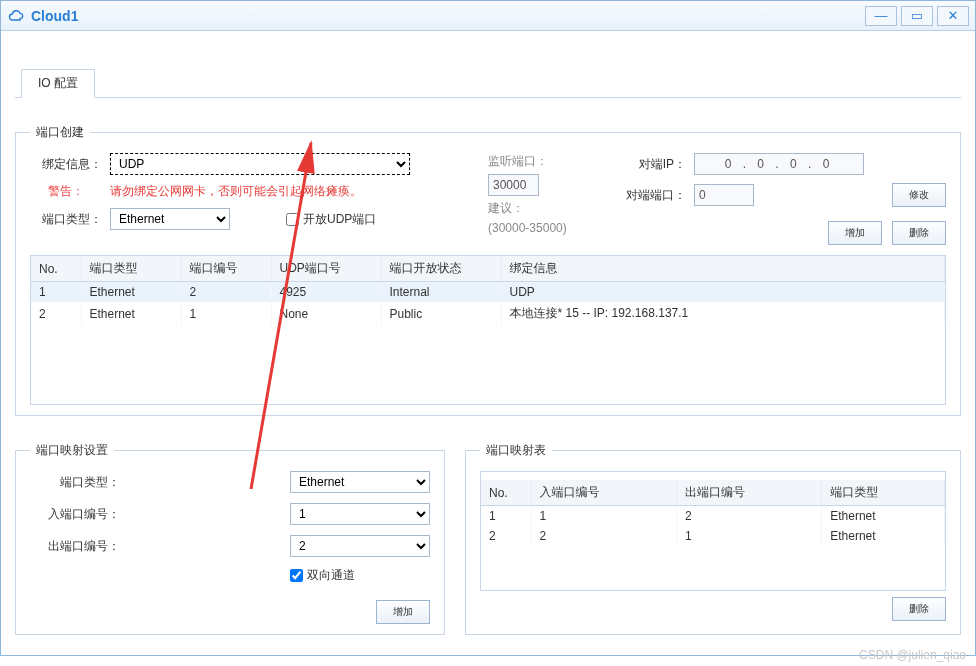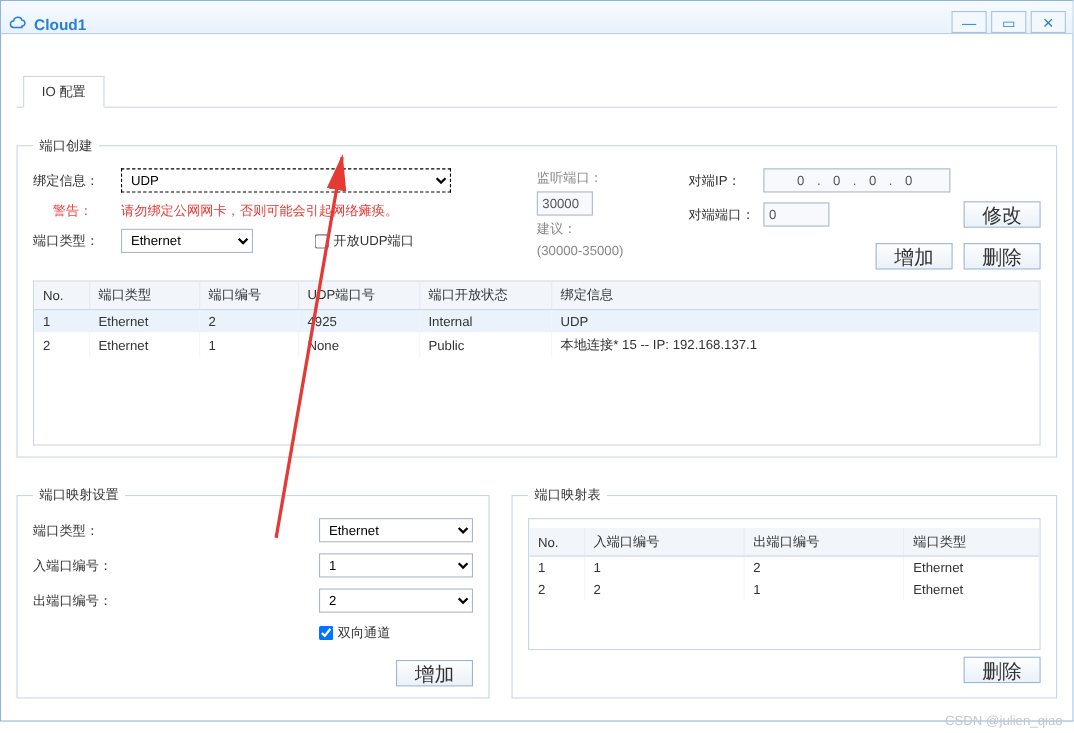--- a/index.html
+++ b/index.html
@@ -18,21 +18,21 @@
       border: 1px solid #8fb6d9;
       background: #fff;
       display: flex;
       flex-direction: column;
     }
     .titlebar {
       height: 30px;
       background: linear-gradient(#f7fbff, #e8f1fb);
       border-bottom: 1px solid #b9d0e6;
       display: flex;
-      align-items: flex-end;
+      align-items: center;
       padding: 0 6px;
     }
     .title-icon {
       width: 18px; height: 18px;
       color: #2a7fd4;
       margin-right: 6px;
       display: inline-flex; align-items: center; justify-content: center;
       font-weight: bold;
     }
     .title-text {
@@ -82,21 +82,21 @@
       padding: 0 6px;
       color: #333;
     }
     .row {
       display: flex;
       align-items: center;
       gap: 8px;
     }
     .lbl {
       min-width: 72px;
-      text-align: left;
+      text-align: right;
       color: #333;
     }
     .lbl.tight { min-width: 60px; }
     .warn-lbl { color: #ef4444; min-width: 72px; text-align: center; }
     .warn-text { color: #e53935; }
     .input, select.input, input.input {
       border: 1px solid #a9b8c9;
       background: #fff;
       height: 22px;
       padding: 0 4px;
@@ -107,21 +107,21 @@
     select.wide1 { width: 300px; }
     select.wide2 { width: 120px; }
     select.wide3 { width: 140px; }
     .btn {
       border: 1px solid #9bb5d1;
       background: linear-gradient(#fdfeff, #eaf1f8);
       height: 24px;
       padding: 0 16px;
       cursor: pointer;
       color: #333;
-      font-size: 18px;
+      font-size: 10px;
     }
     .checkbox-wrap { display: inline-flex; align-items: center; gap: 4px; }
     .table {
       width: 100%;
       border: 1px solid #c9d6e6;
       border-collapse: collapse;
       margin-top: 8px;
     }
     .table th {
       background: #f2f6fb;

